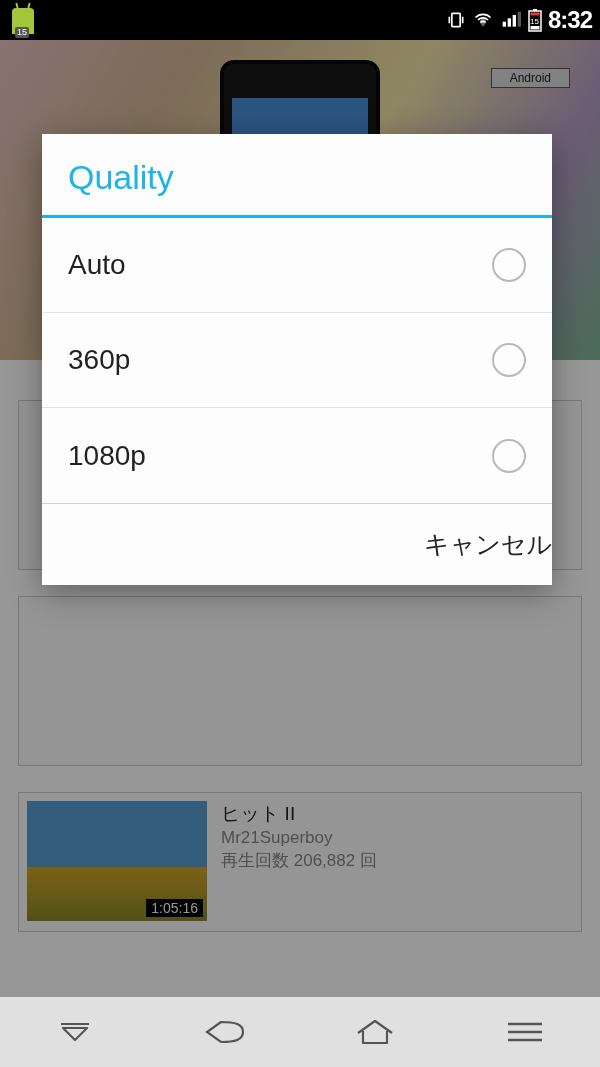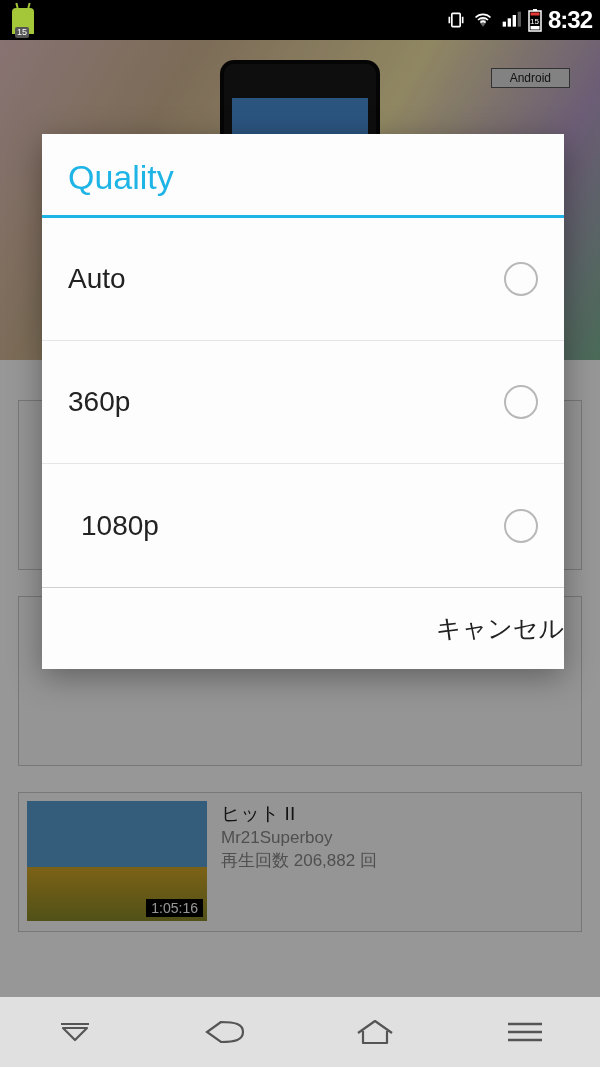--- a/index.html
+++ b/index.html
@@ -103,45 +103,45 @@
     .nav-bar {
       position: absolute; bottom: 0; left: 0; right: 0; height: 70px;
       background: #e0e0e0;
       display: flex; justify-content: space-around; align-items: center;
     }
     .nav-btn { width: 56px; height: 40px; display:flex; align-items:center; justify-content:center;}
 
     
     .modal {
       position: absolute;
-      left: 42px; right: 36px;
+      left: 42px; right: 48px;
       top: 134px;
       background: #fdfdfd;
       box-shadow: 0 8px 30px rgba(0,0,0,0.35);
       display: flex; flex-direction: column;
     }
     .modal-title {
       color: #1eb4e6;
       font-size: 34px;
       font-weight: 400;
       padding: 24px 26px 18px;
     }
     .modal-div {
       height: 3px; background: #1eb4e6;
     }
     .options { }
     .option-row {
       display: flex; align-items: center; justify-content: space-between;
       padding: 0 26px;
-      height: 123px;
+      height: 95px;
       border-bottom: 1px solid #e6e6e6;
       font-size: 28px;
       color: #222;
     }
-    .option-row:last-child { border-bottom: none; margin-left: 13px; }
+    .option-row:last-child { border-bottom: none; }
     .radio {
       width: 34px; height: 34px; border-radius: 50%;
       border: 2px solid #b8b8b8;
       position: relative; flex-shrink: 0;
     }
     .radio.checked {
       border-color: #1eb4e6;
     }
     .radio.checked::after {
       content: ''; position: absolute; left: 50%; top: 50%;

